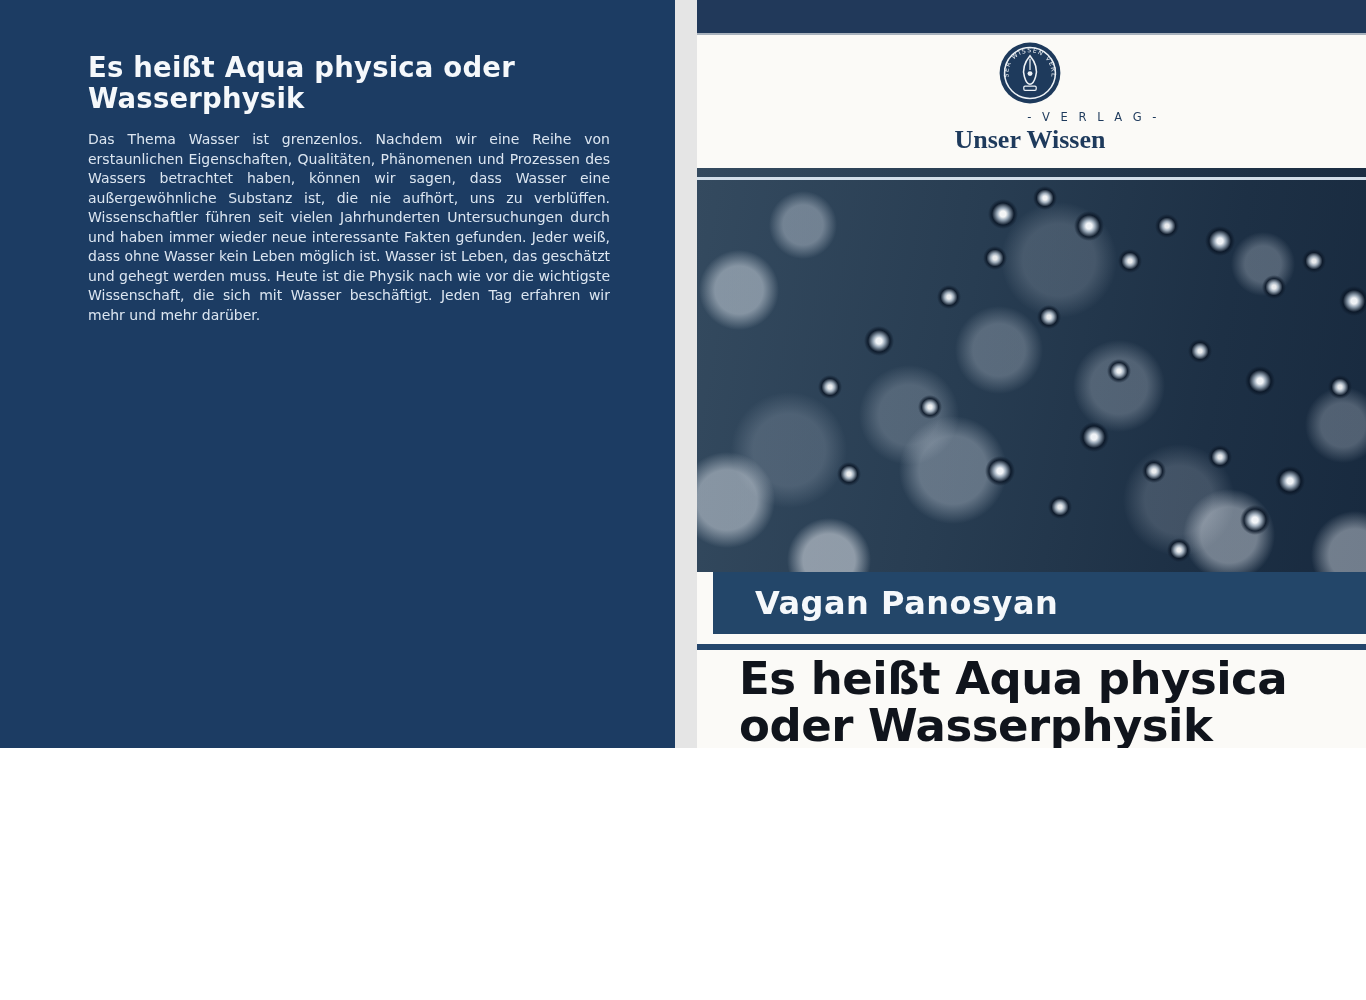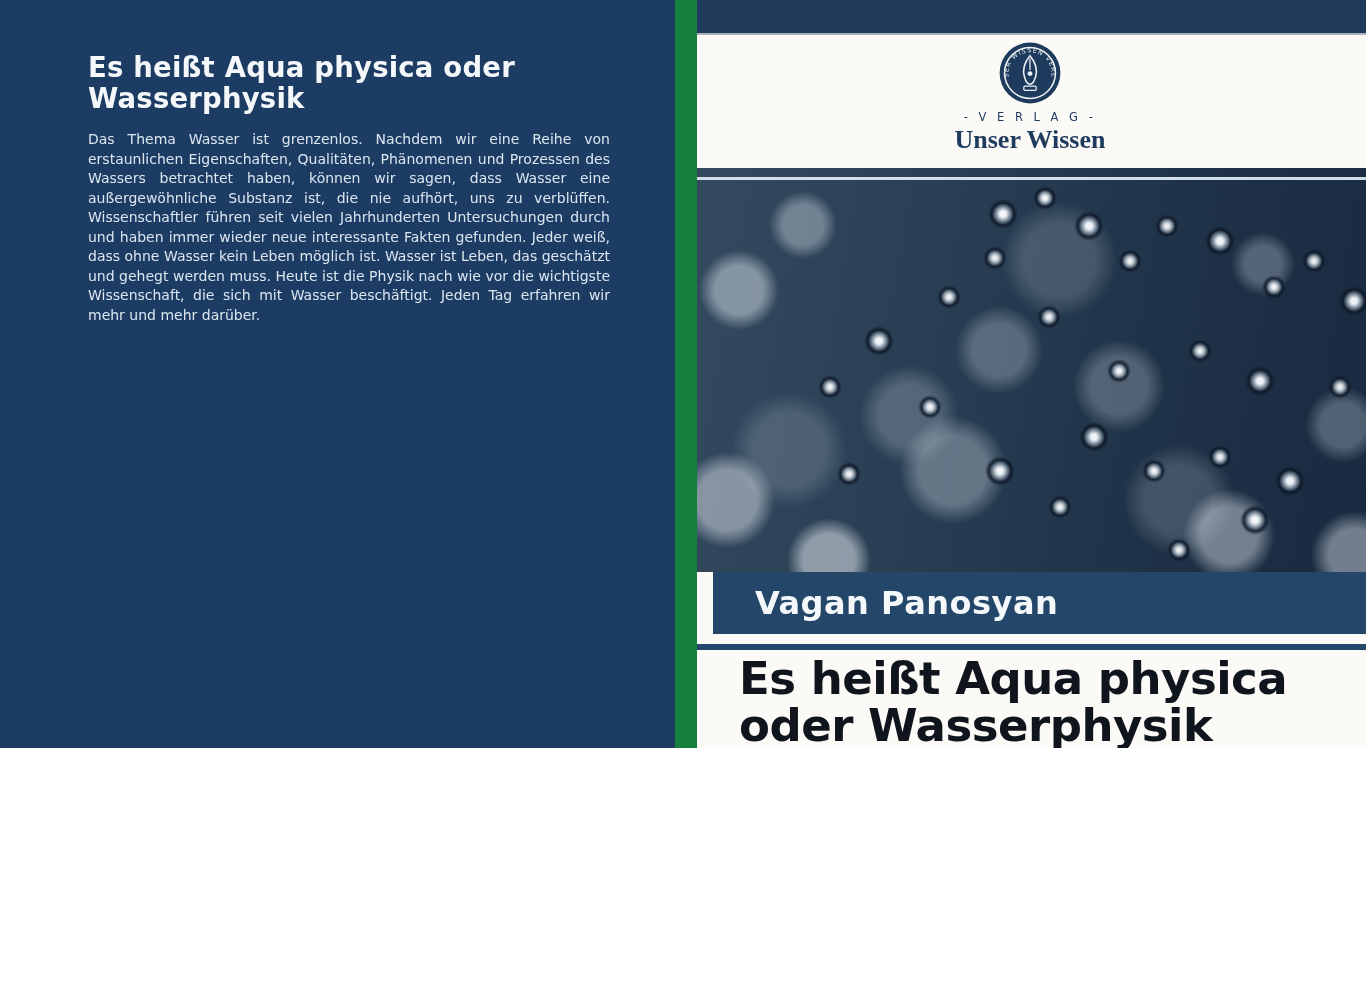--- a/index.html
+++ b/index.html
@@ -1,16 +1,16 @@
 <!DOCTYPE html>
 <html style="--cover-navy: #1c3c63; --band-navy: #234669; --topband-navy: #21395a; --rule-navy: #25466c; --logo-navy: #1e3a5c; --title-dark: #10141c; --text-light: #dce6f1; --white: #f5f8fb; --page-white: #fbfaf7; --watermark-red: #cb4b44;"><head>
 <meta charset="utf-8">
 <style>
   html,body{margin:0;padding:0;background:#fff;}
-  .book{position:relative;width:1366px;height:748px;overflow:hidden;background:#15803d;
+  .book{position:relative;width:1366px;height:748px;overflow:hidden;background:#e5e5e5;
         font-family:"DejaVu Sans","Liberation Sans",sans-serif;}
 
   
   .back-cover{position:absolute;left:0;top:0;width:675px;height:1000px;
               background:var(--cover-navy,#1c3c63);}
   .back-title{position:absolute;left:88px;top:52px;width:470px;margin:0;
               color:var(--white,#f5f8fb);font-size:27.5px;font-weight:bold;line-height:1.12;
               letter-spacing:.2px;}
   .desc{position:absolute;left:88px;top:130px;width:522px;margin:0;
         color:var(--text-light,#dce6f1);font-size:14px;line-height:19.55px;
@@ -26,21 +26,21 @@
   .bar.tall{height:123%;}
   .bcdigits{position:absolute;left:10px;right:10px;bottom:6px;display:flex;
             justify-content:space-between;color:#111;font-size:16px;
             font-family:"DejaVu Sans","Liberation Sans",sans-serif;}
   .bcdigits span{letter-spacing:7px;}
 
   
   .pub{position:absolute;text-align:center;}
   .pub-back{left:352px;top:826px;width:220px;}
   .pub-front{left:203px;top:42px;width:260px;}
-  .pub .verlag{font-size:10px;letter-spacing:2.5px;margin-top:5px;white-space:nowrap;}
+  .pub .verlag{font-size:10px;letter-spacing:2.5px;margin-top:5px;white-space:nowrap;text-align:right;}
   .pub-front .verlag{font-size:11.5px;letter-spacing:3.5px;margin-top:6px;}
   .pub .unser{font-family:"Liberation Serif","DejaVu Serif",serif;font-weight:700;
               font-size:21px;margin-top:1px;white-space:nowrap;}
   .pub-front .unser{font-size:26px;}
   .pub-back .verlag,.pub-back .unser{color:var(--white,#f5f8fb);}
   .pub-front .verlag,.pub-front .unser{color:var(--logo-navy,#1e3a5c);}
   .emblem{display:block;margin:0 auto;}
   .pub-back .disc{fill:#f3f6f9;}
   .pub-back .ring{stroke:#8aa2ba;}
   .pub-back .emtext{fill:#1e3a5c;}

